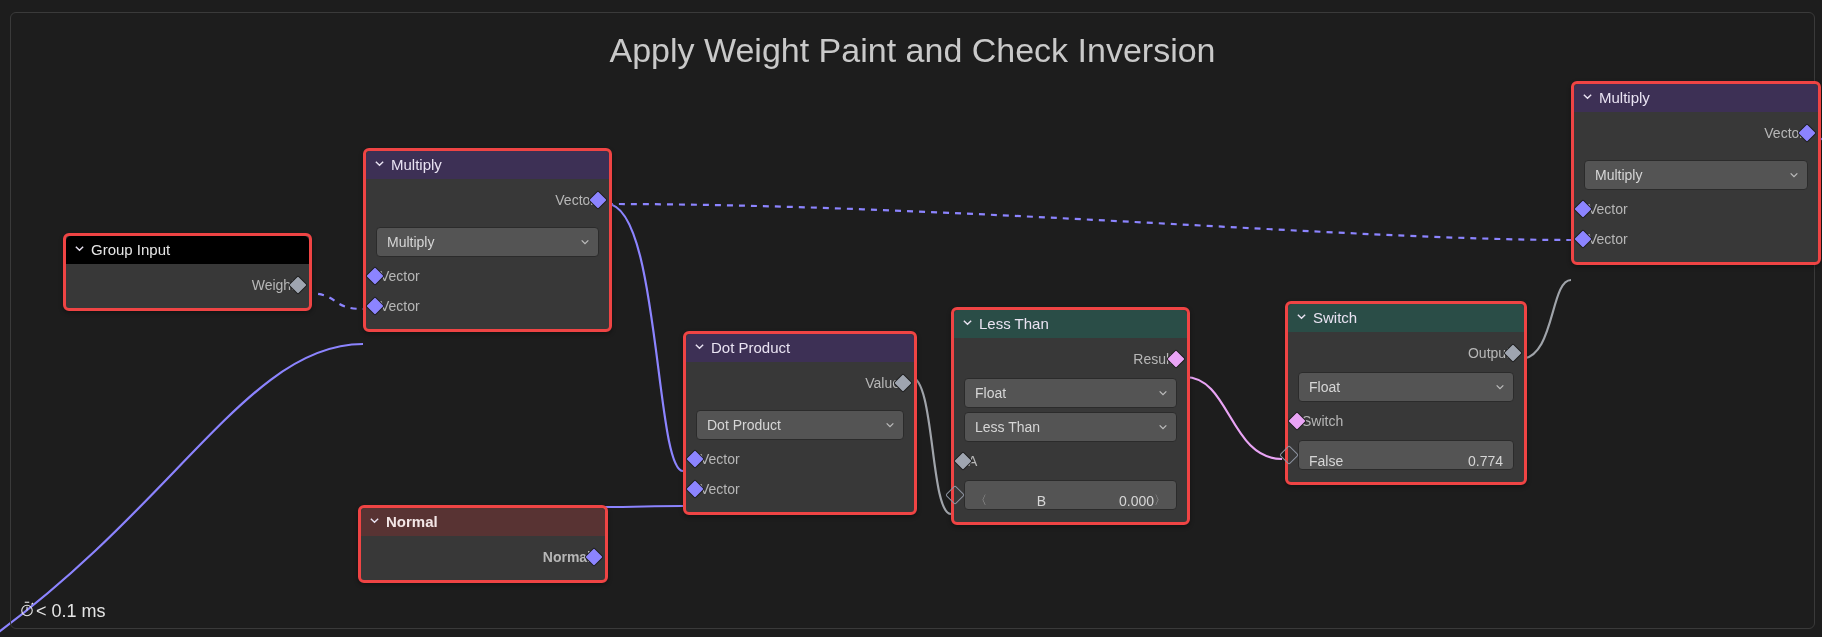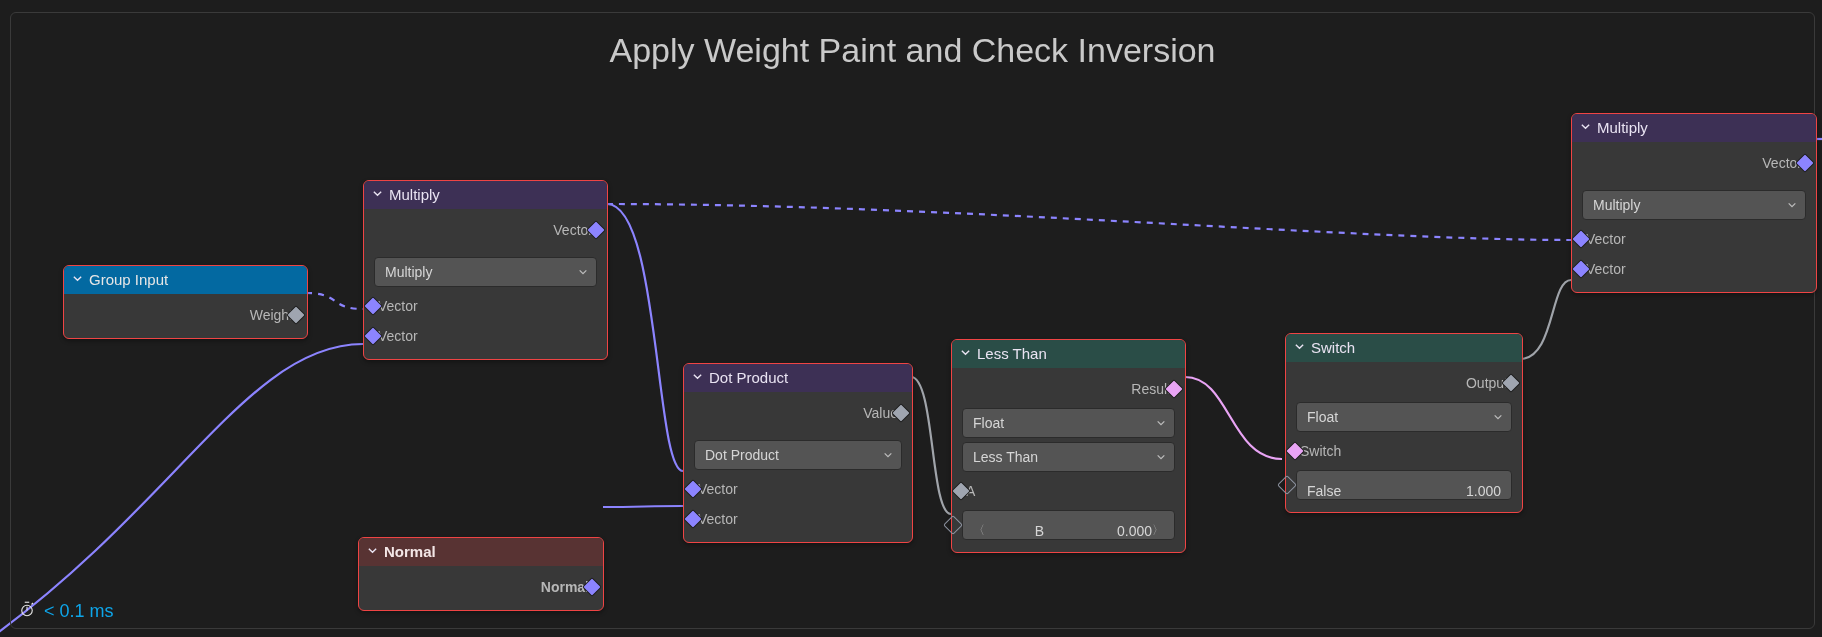--- a/index.html
+++ b/index.html
@@ -21,21 +21,21 @@
     --wire-purple:#8c84ff;
     --wire-pink:#e9a4f5;
     --wire-grey:#a0a4aa;
   }
   html,body{margin:0;padding:0;background:var(--bg);width:1822px;height:637px;overflow:hidden;font-family:"Segoe UI",Arial,sans-serif;color:var(--text);font-size:14px;}
   .canvas{position:relative;width:1822px;height:637px;}
   svg.wires{position:absolute;left:0;top:0;width:1822px;height:637px;pointer-events:none;}
   .frame{position:absolute;border:1px solid #3a3a3a;border-radius:6px;background:rgba(0,0,0,0);} 
   .frame-title{position:absolute;left:0;right:0;top:18px;text-align:center;font-size:34px;font-weight:500;color:var(--frame-title);}
 
-  .node{position:absolute;background:var(--node-body);border:1px solid #ef4444;border-radius:6px;box-shadow:0 2px 4px rgba(0,0,0,.35);margin-top:32px;} 
+  .node{position:absolute;background:var(--node-body);border:3px solid #ef4444;border-radius:6px;box-shadow:0 2px 4px rgba(0,0,0,.35);} 
   .node-header{height:28px;line-height:28px;padding:0 10px 0 8px;border-radius:5px 5px 0 0;color:#e9e3f2;font-size:15px;display:flex;align-items:center;}
   .hdr-purple{background:var(--header-purple);}
   .hdr-teal  {background:var(--header-teal);}
   .hdr-red   {background:var(--header-red);color:#f3e6e6;}
   .chev{display:inline-block;margin-right:6px;transform:translateY(-1px);}
   .chev svg{width:11px;height:11px;}
   .chev svg *{stroke:#e9e3f2;stroke-width:1.5;fill:none;}
 
   .node-body{padding:6px 10px 8px 10px;}
   .row{height:30px;display:flex;align-items:center;position:relative;color:var(--text-dim);}
@@ -57,21 +57,21 @@
   .numfield.labeled .lab{min-width:50px;}
 
   
   .socket{position:absolute;width:12px;height:12px;transform:translate(-50%,-50%) rotate(45deg);background:var(--socket-diamond);border:1px solid #1f1f1f;border-radius:2px;}
   .socket.input{left:-1px;}
   .socket.output{right:-13px;}
   .socket.filled-purple{background:#8c84ff;}
   .socket.filled-pink{background:#e9a4f5;}
   .socket.hollow{background:transparent;border:1px solid #8d93a0;}
 
-  .timing{position:absolute;left:18px;bottom:14px;display:flex;align-items:center;gap:8px;color:#0ea5e9;font-size:18px;}
+  .timing{position:absolute;left:18px;bottom:14px;display:flex;align-items:center;color:#e5e5e5;font-size:18px;}
   .timing svg{width:18px;height:18px;}
   .timing svg *{stroke:#e6e6e6;stroke-width:1.5;fill:none;}
 
   .node .chev-down-s{display:inline-block;}
   .node .chev-down-s svg{width:10px;height:10px;}
   .node .chev-down-s svg *{stroke:#d6d6d6;stroke-width:1.5;fill:none;}
 </style>
 </head>
 <body>
 <div class="canvas">
@@ -95,21 +95,21 @@
   <path d="M 1520 359 C 1555 359, 1550 280, 1571 280" stroke="var(--wire-grey)" stroke-width="2.2" fill="none"></path>
 
   <path d="M 1815 139 C 1820 139, 1820 139, 1830 139" stroke="var(--wire-purple)" stroke-width="2.2" fill="none"></path>
 </svg>
 
 <div class="frame" style="left:10px;top:12px;width:1803px;height:615px;">
   <div class="frame-title">Apply Weight Paint and Check Inversion</div>
 </div>
 
 <div class="node" style="left:63px;top:233px;width:243px;">
-  <div class="node-header hdr-purple" style="background:#0369a1;color:#e6e6e6;">
+  <div class="node-header hdr-purple" style="background:#000000;color:#e6e6e6;">
     <span class="chev"><svg viewBox="0 0 12 12">
             <polyline points="2,4 6,8 10,4"></polyline>
           </svg></span>
     <span>Group Input</span>
   </div>
   <div class="node-body">
     <div class="row label-right">
       <span class="txt">Weight</span>
       <span class="socket output" style="top:50%;"></span>
     </div>
@@ -247,21 +247,21 @@
               <polyline points="2,4 6,8 10,4"></polyline>
             </svg></span>
     </div>
     <div class="row">
       <span class="socket input filled-pink" style="top:50%;"></span>
       <span class="txt">Switch</span>
     </div>
     <div class="numfield labeled" style="position:relative;">
       <span class="socket input hollow" style="left:-10px;top:50%;"></span>
       <span class="lab">False</span>
-      <span class="val">1.000</span>
+      <span class="val">0.774</span>
     </div>
   </div>
 </div>
 
 <div class="node" style="left:1571px;top:81px;width:244px;">
   <div class="node-header hdr-purple">
     <span class="chev"><svg viewBox="0 0 12 12">
             <polyline points="2,4 6,8 10,4"></polyline>
           </svg></span>
     <span>Multiply</span>

